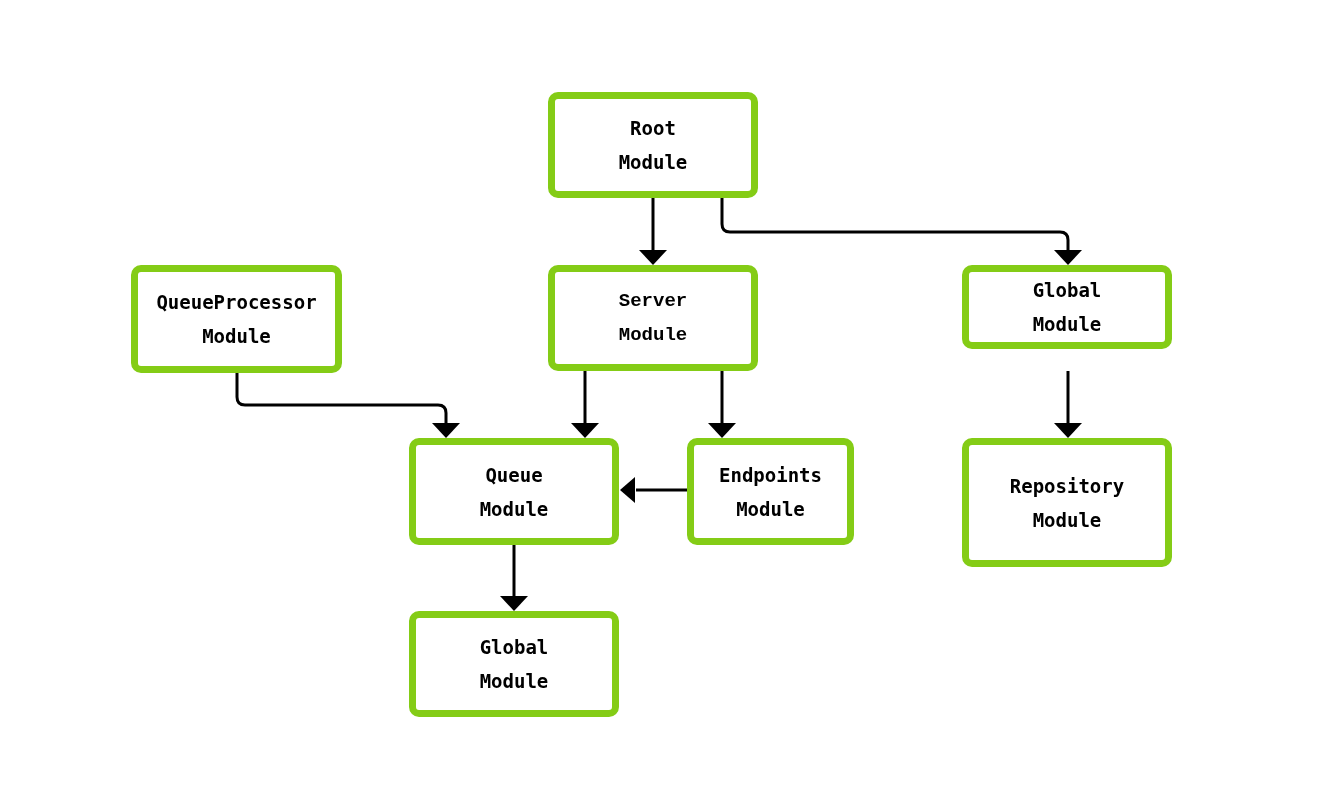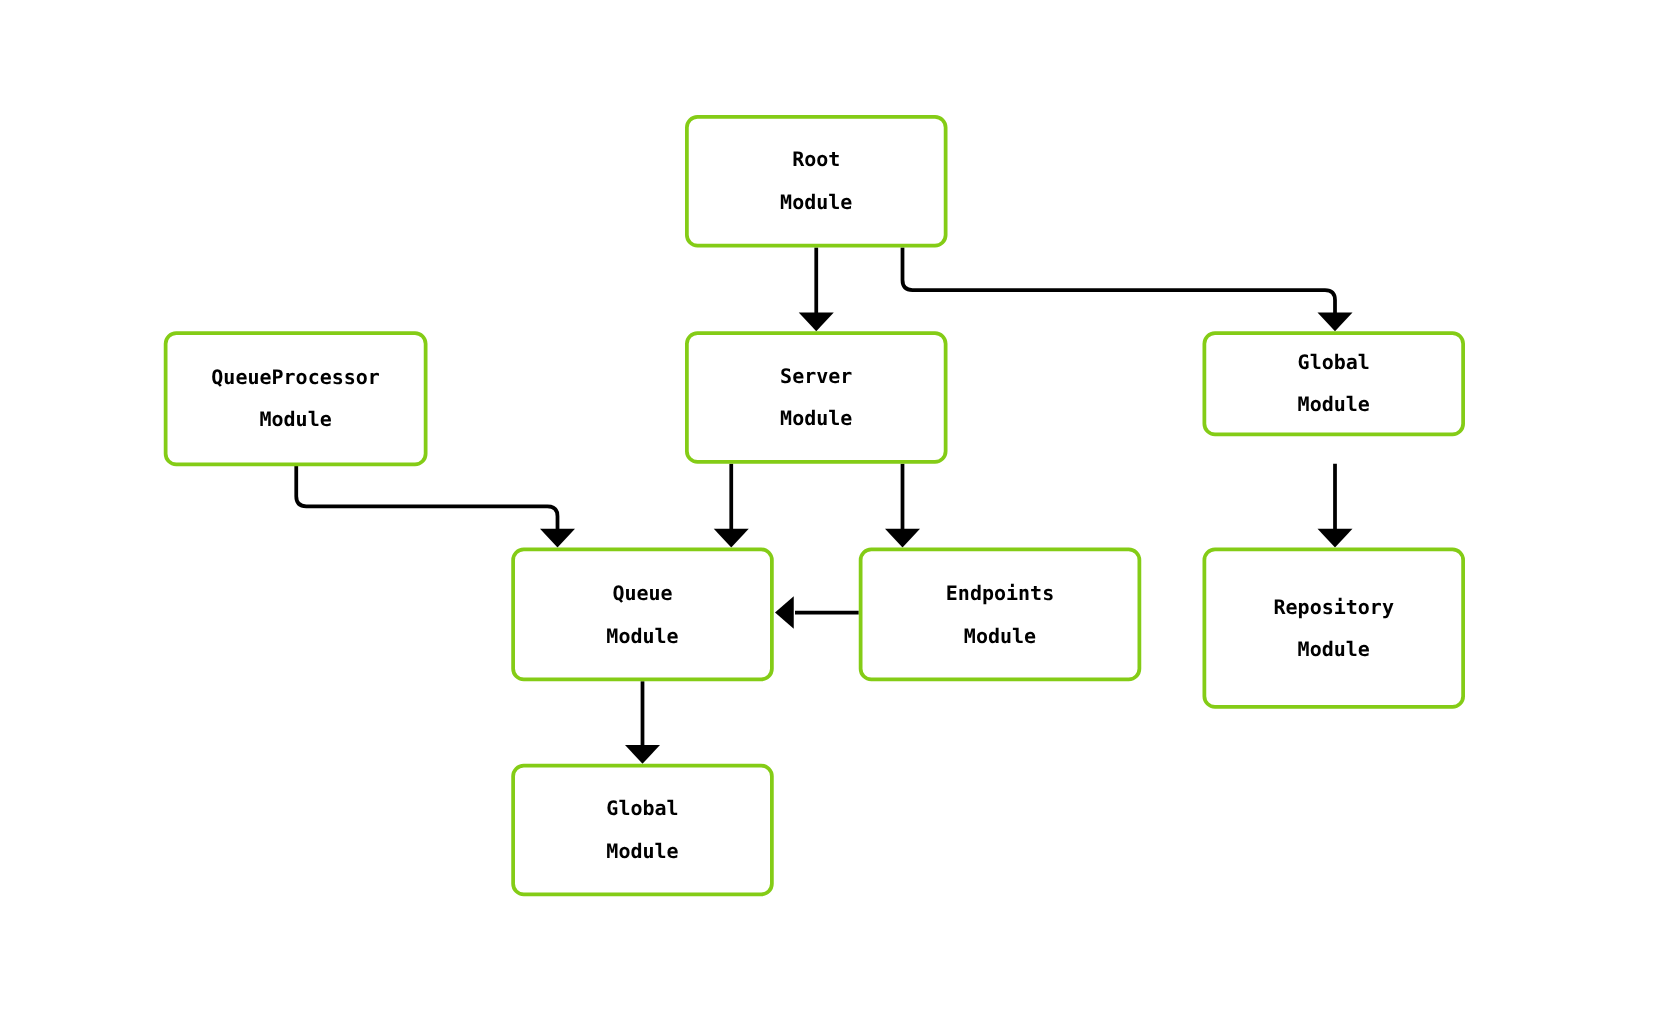--- a/index.html
+++ b/index.html
@@ -23,40 +23,40 @@
     stroke-linecap: butt;
   }
   #edges polygon {
     fill: #000000;
     stroke: none;
   }
   .node {
     position: absolute;
     box-sizing: border-box;
     background: #ffffff;
-    border: 3px solid #84cc16;
+    border: 7px solid #84cc16;
     border-radius: 10px;
     display: flex;
     flex-direction: column;
     align-items: center;
     justify-content: center;
     text-align: center;
     color: #000000;
     font-weight: 700;
-    font-size: 16px;
+    font-size: 19px;
     line-height: 22px;
     font-family: "DejaVu Sans Mono", monospace;
     gap: 12px;
   }
   .node-root          { left: 548px; top:  92px; width: 210px; height: 106px; }
-  .node-server        { left: 548px; top: 265px; width: 210px; height: 106px; }
+  .node-server        { left: 548px; top: 265px; width: 210px; height: 106px; font-family: Liberation Mono, monospace; }
   .node-queueprocessor{ left: 131px; top: 265px; width: 211px; height: 108px; }
   .node-global        { left: 962px; top: 265px; width: 210px; height: 84px; }
   .node-core          { left: 409px; top: 438px; width: 210px; height: 107px; }
-  .node-endpoints     { left: 687px; top: 438px; width: 226px; height: 107px; }
+  .node-endpoints     { left: 687px; top: 438px; width: 167px; height: 107px; }
   .node-repository    { left: 962px; top: 438px; width: 210px; height: 129px; }
   .node-queue         { left: 409px; top: 611px; width: 210px; height: 106px; }
 </style>
 </head>
 <body>
 
 <div id="canvas">
 
   <svg id="edges" viewBox="0 0 1337 809" xmlns="http://www.w3.org/2000/svg">
 

